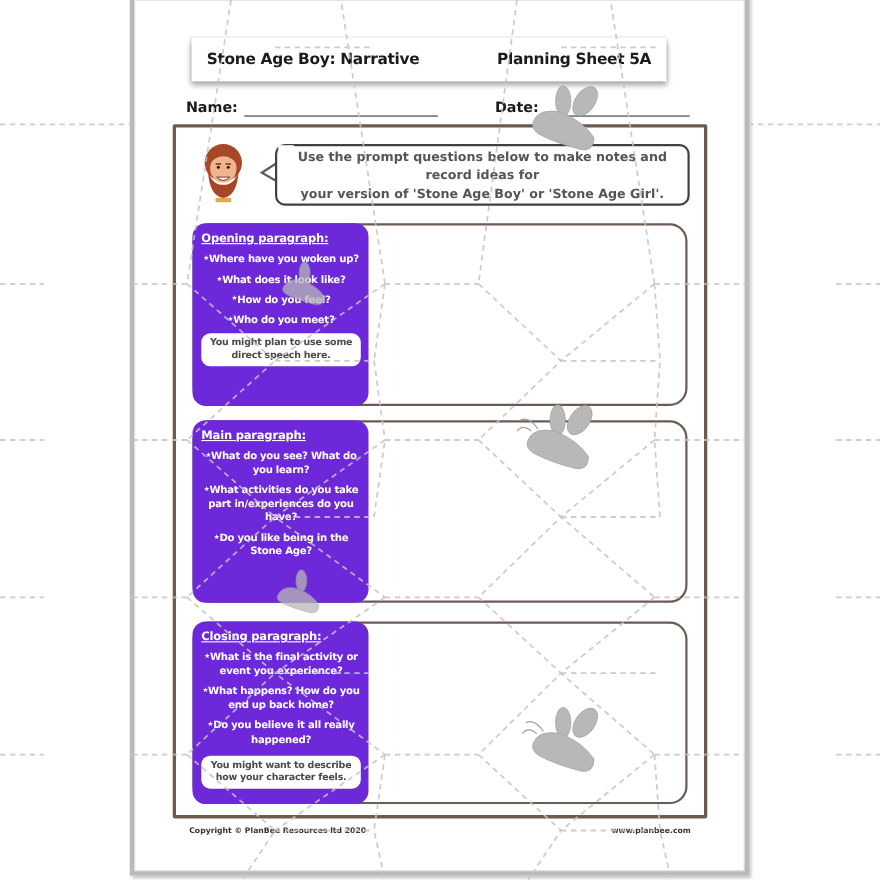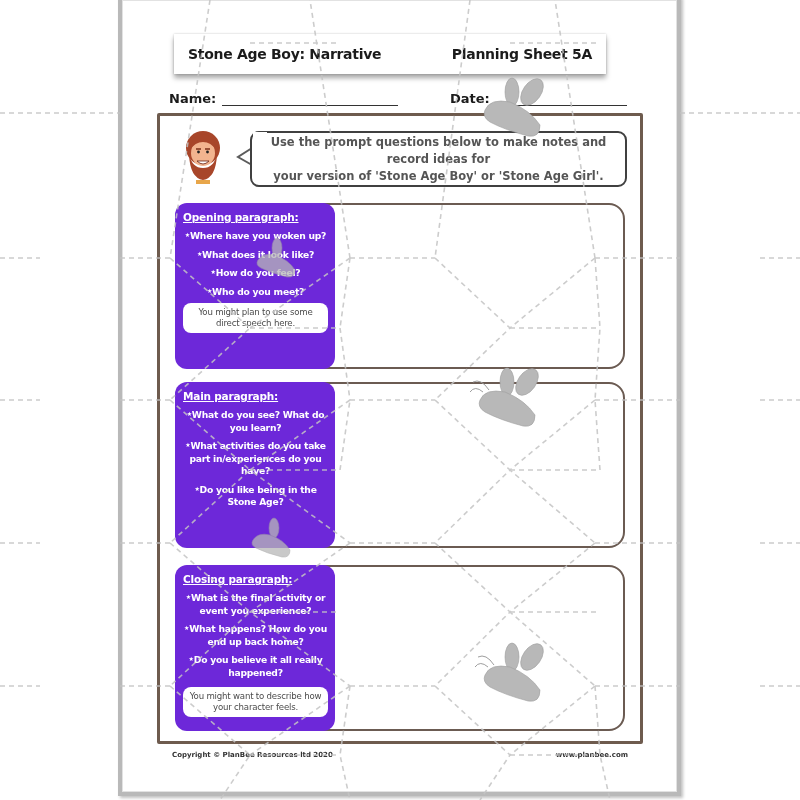--- a/index.html
+++ b/index.html
@@ -59,21 +59,21 @@
     background: #6d28d9; border-radius: 12px; color: #ffffff;
     padding: 8px 7px 6px 8px;
     font-family: "DejaVu Sans", sans-serif; font-weight: bold;
   }
   .prompt-card .heading { font-size: 10.5px; text-decoration: underline; margin-bottom: 6px; letter-spacing: -0.2px; }
   .prompt-card ul { list-style: none; }
   .prompt-card li { font-size: 9.2px; line-height: 12.5px; margin-bottom: 5px; letter-spacing: -0.25px; text-align: center; }
   .prompt-card li::before { content: "\2605 "; font-size: 6px; vertical-align: 2px; }
   .tip {
     background: #fff; color: #4b4b4b; border-radius: 8px;
-    font-size: 8.6px; line-height: 11px; text-align: center; font-weight: normal;
+    font-size: 8.6px; line-height: 11px; text-align: center; font-weight: bold;
     padding: 4px 4px; margin-top: 2px; letter-spacing: -0.2px;
   }
 
   .footer {
     position: absolute; left: 172px; top: 751px; width: 456px;
     display: flex; justify-content: space-between;
     font-family: "DejaVu Sans", sans-serif; font-weight: bold; font-size: 7px; color: #333;
   }
 </style>
 </head>

